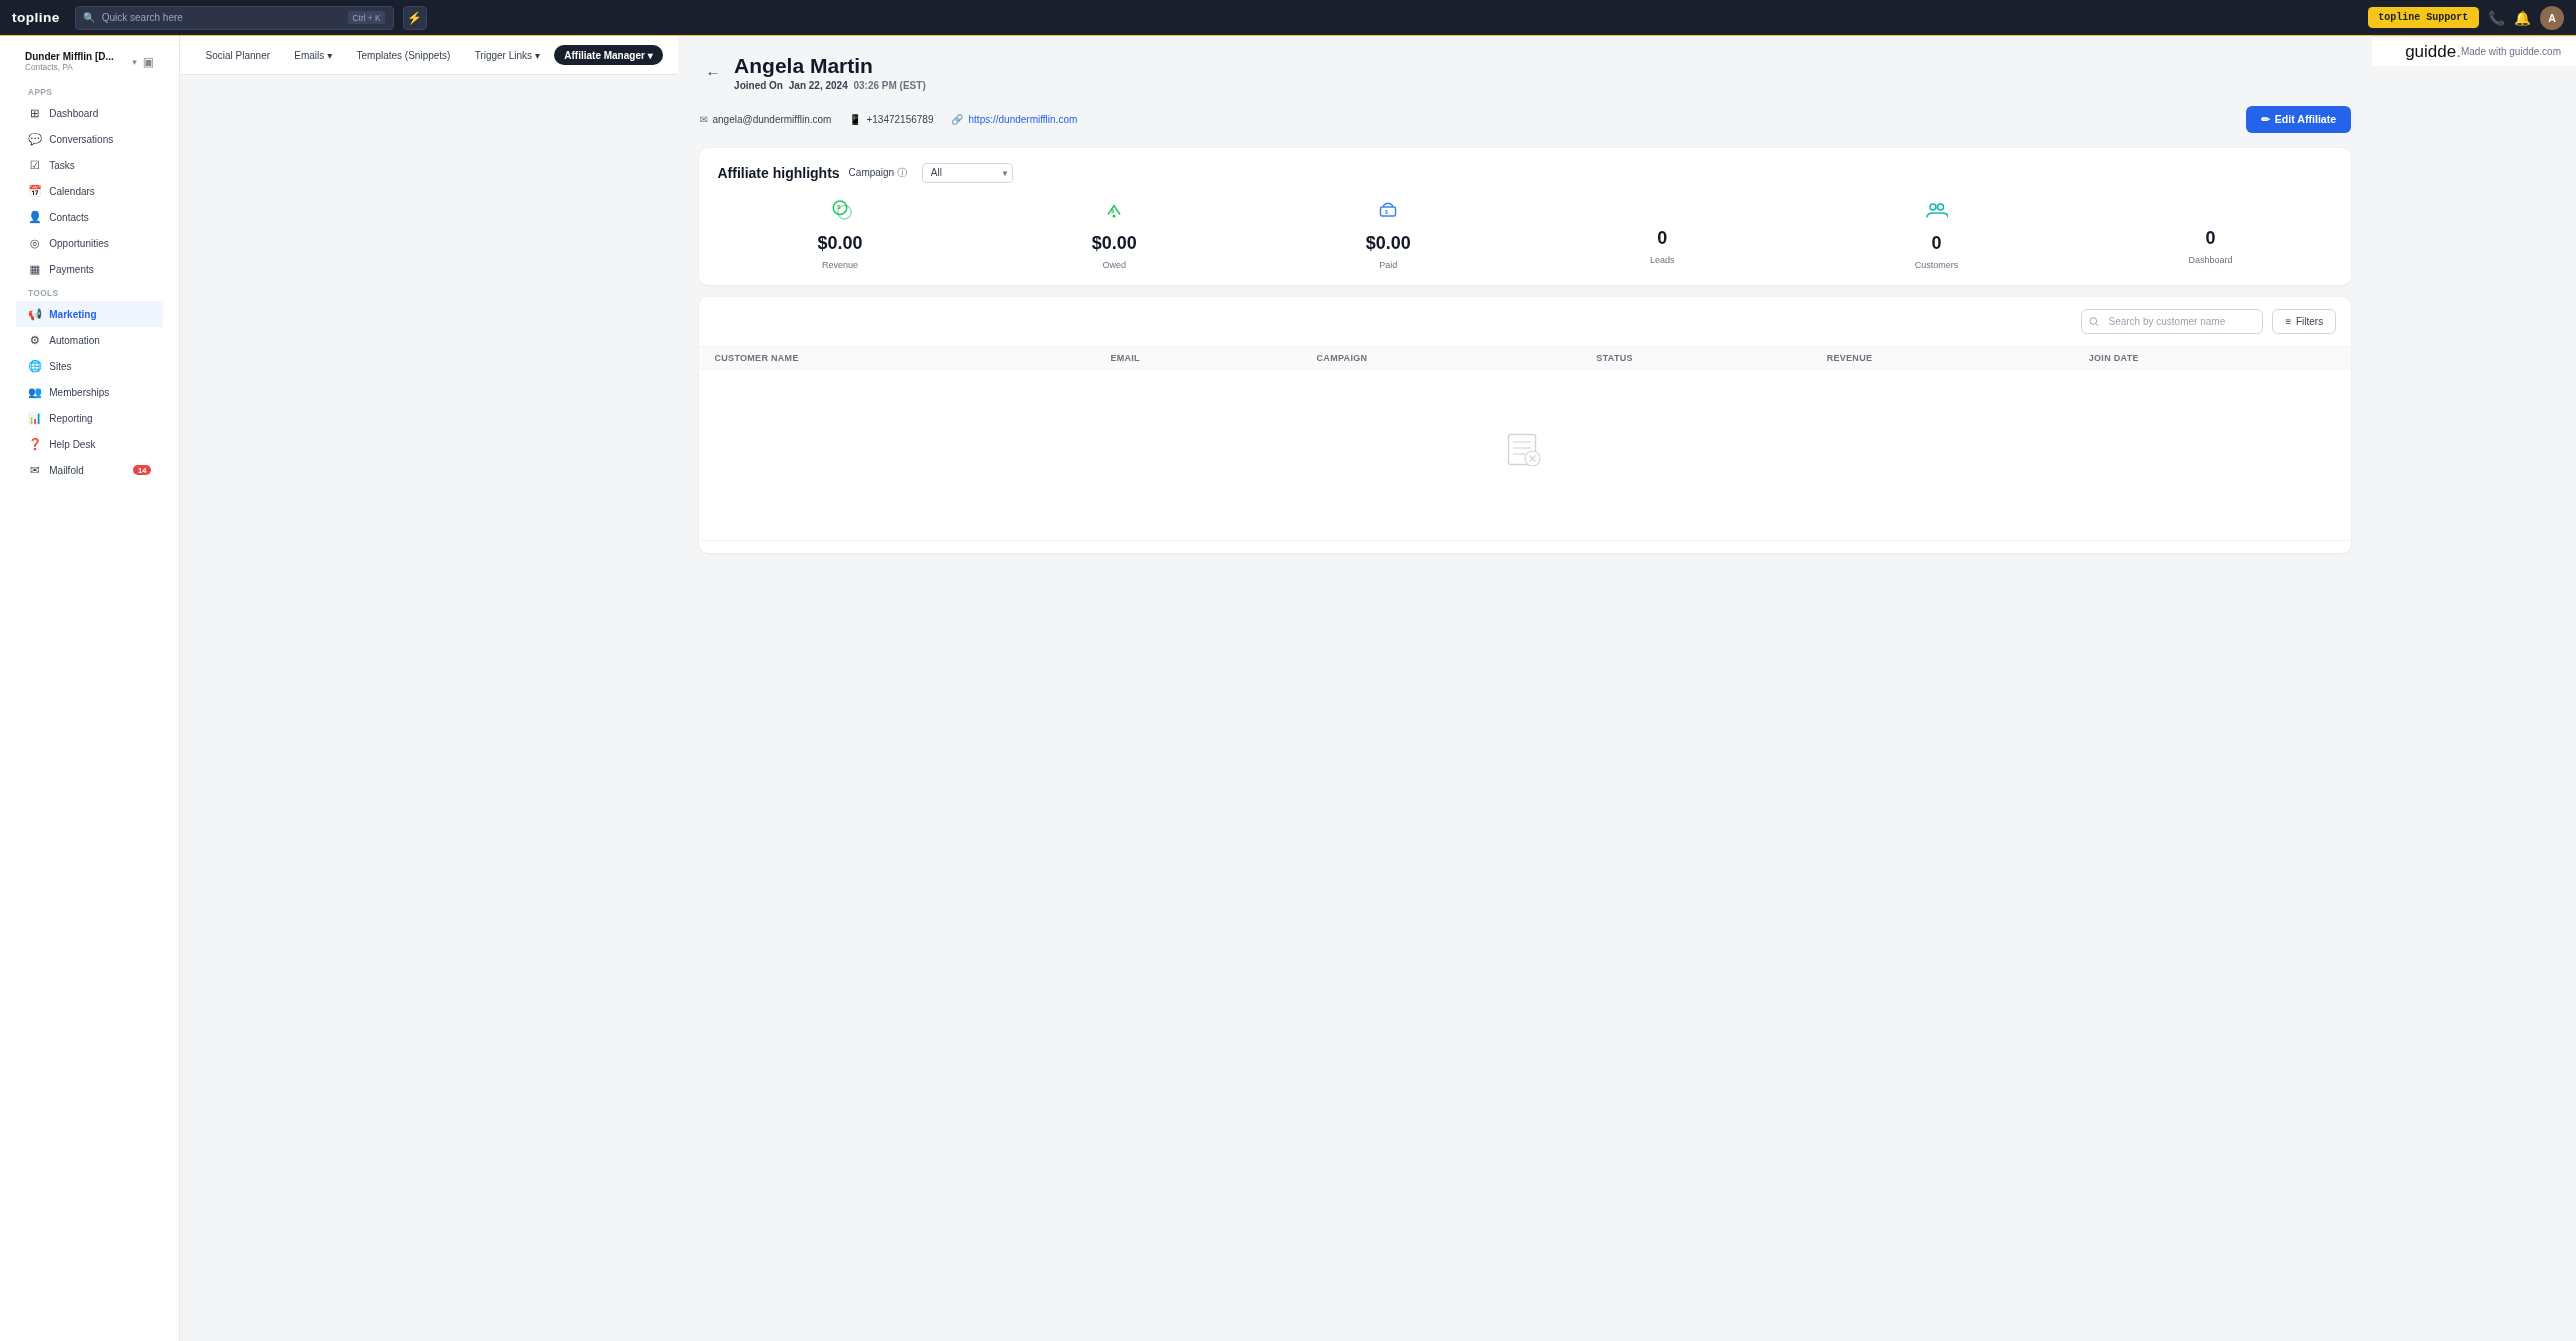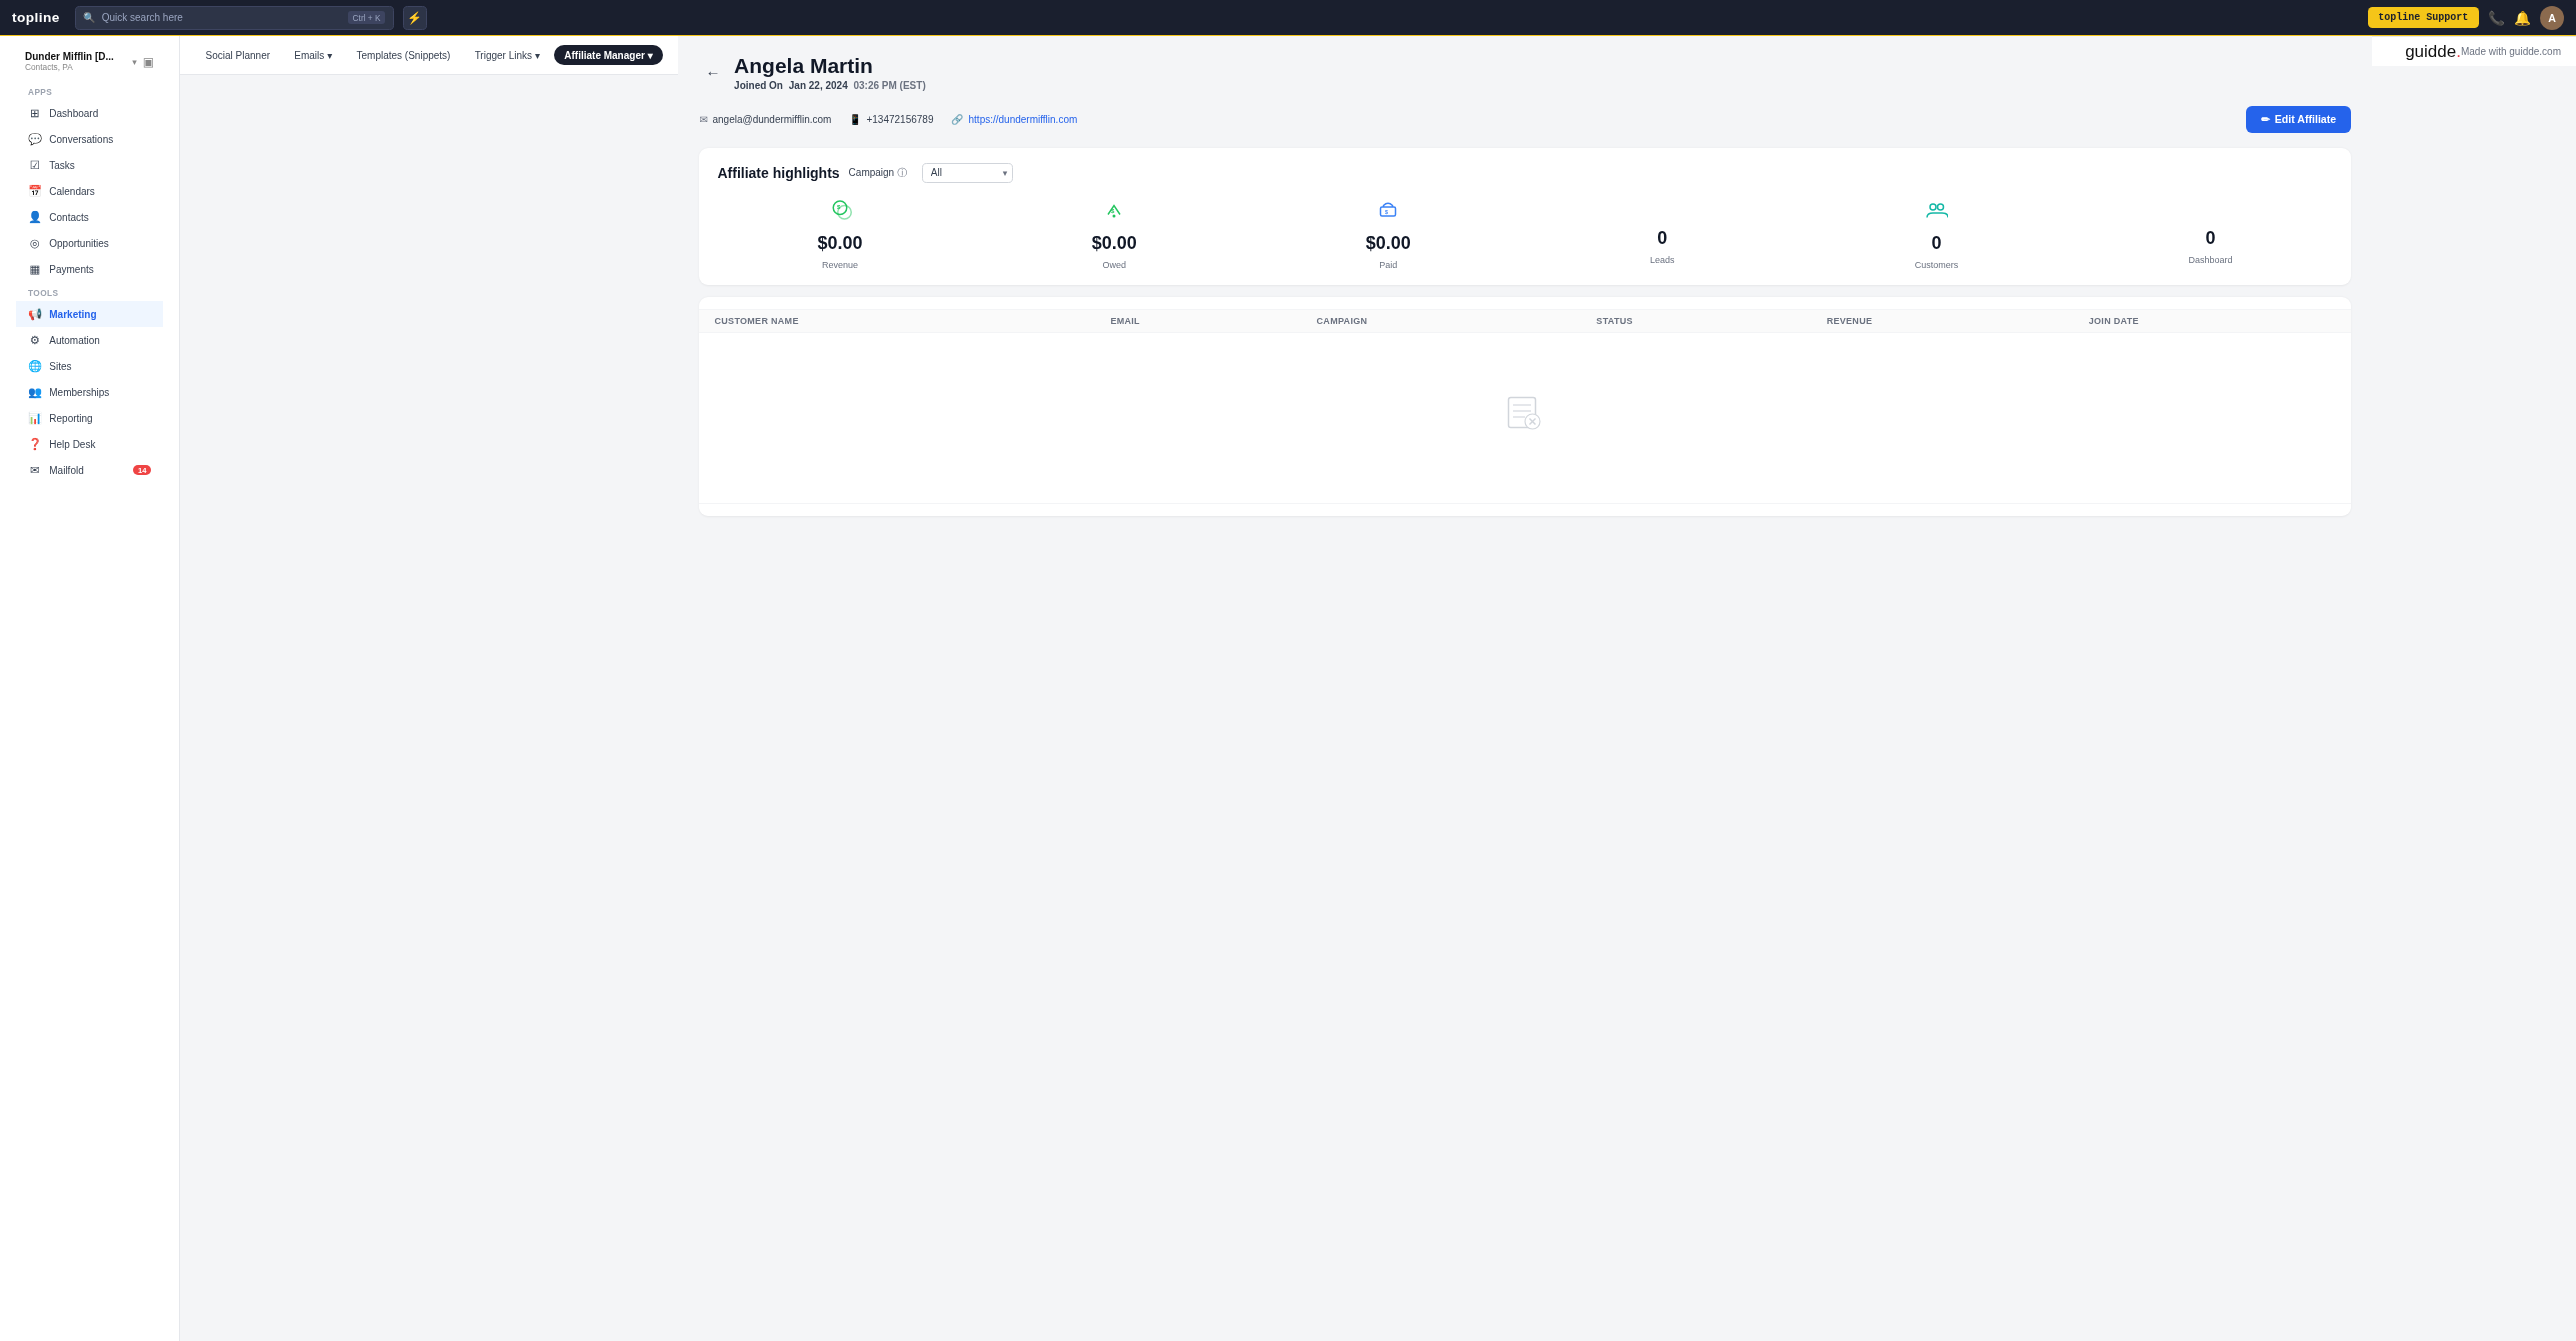--- a/index.html
+++ b/index.html
@@ -627,20 +627,33 @@
 
           <div class="stat-item">
             <div class="stat-icon" style="height:24px;"></div>
             <div class="stat-value">0</div>
             <div class="stat-label">Dashboard</div>
           </div>
         </div>
       </div>
 
       <div class="table-card">
+        <div class="table-toolbar">
+          <div class="search-input-wrapper">
+            <svg width="10.6" height="10.6" viewBox="0 0 16 16" fill="none" style="position:absolute;left:7.6px;top:50%;transform:translateY(-50%);">
+              <circle cx="6.5" cy="6.5" r="5" stroke="#9ca3af" stroke-width="1.5"></circle>
+              <line x1="10.5" y1="10.5" x2="14" y2="14" stroke="#9ca3af" stroke-width="1.5"></line>
+            </svg>
+            <input type="text" class="search-input" placeholder="Search by customer name" style="">
+          </div>
+          <button class="filters-btn">
+            <span>≡</span>
+            <span>Filters</span>
+          </button>
+        </div>
 
         <table class="table">
           <thead>
             <tr>
               <th>Customer Name</th>
               <th>Email</th>
               <th>Campaign</th>
               <th>Status</th>
               <th>Revenue</th>
               <th>Join Date</th>

